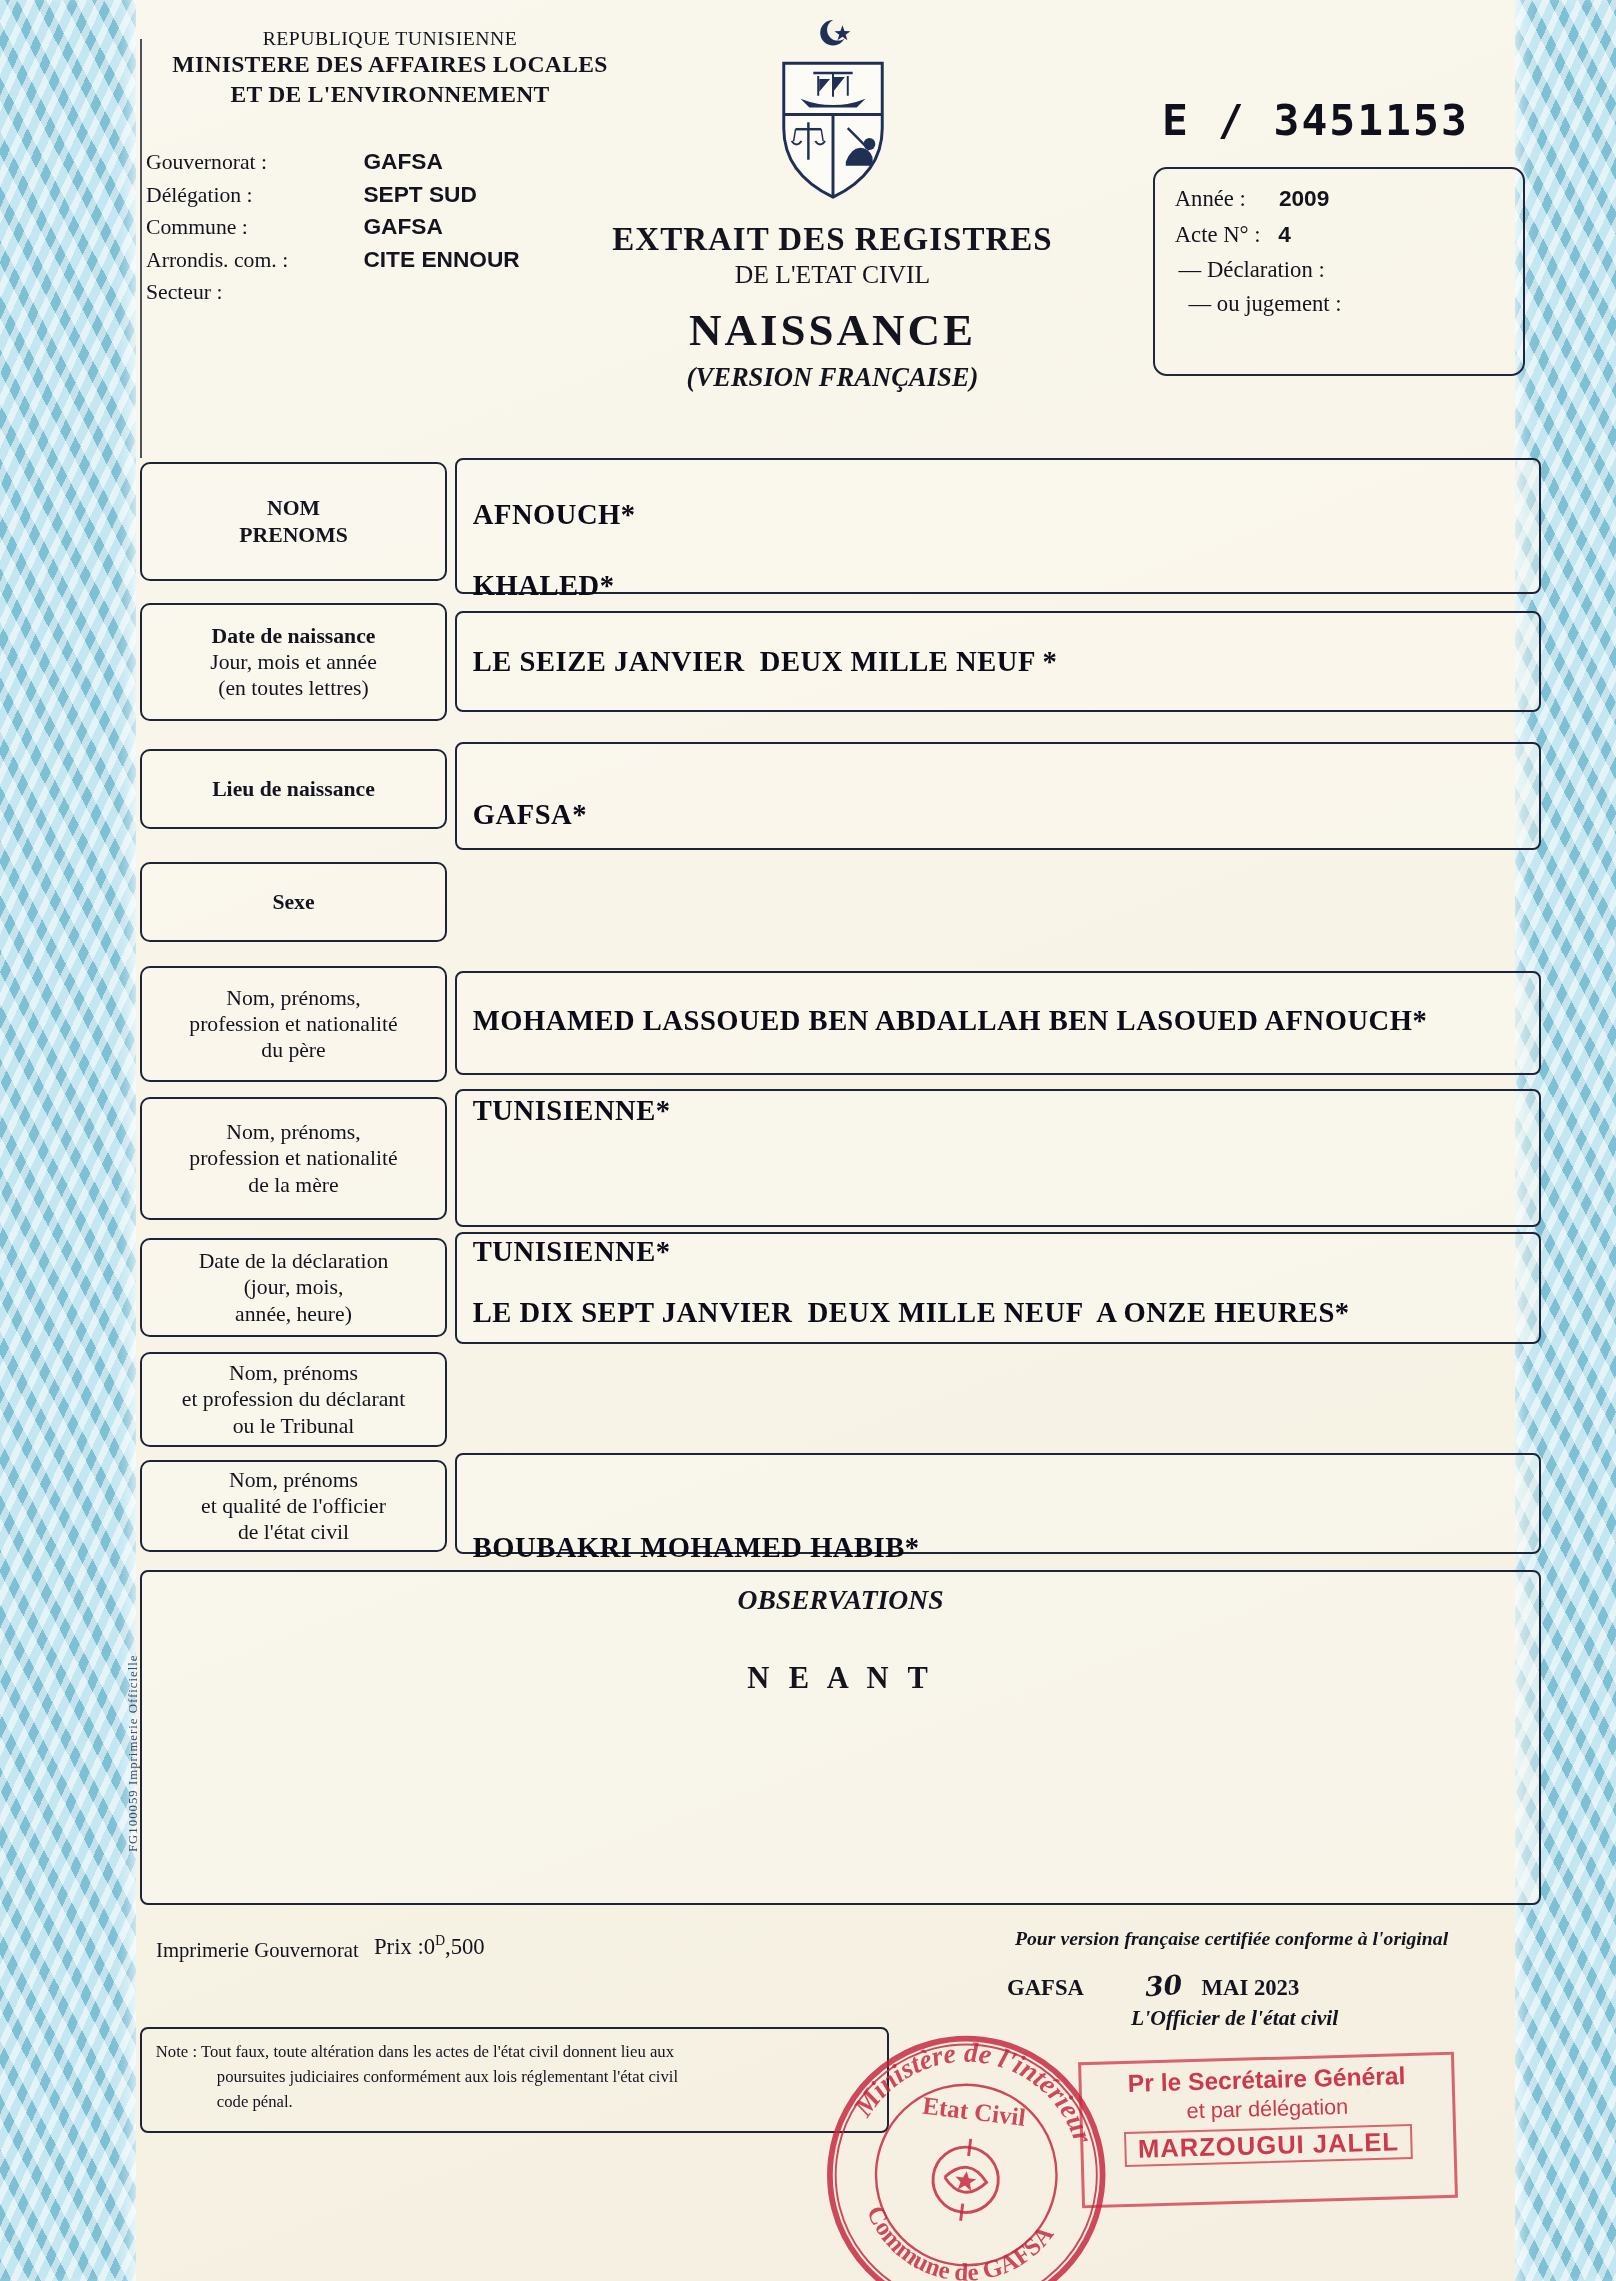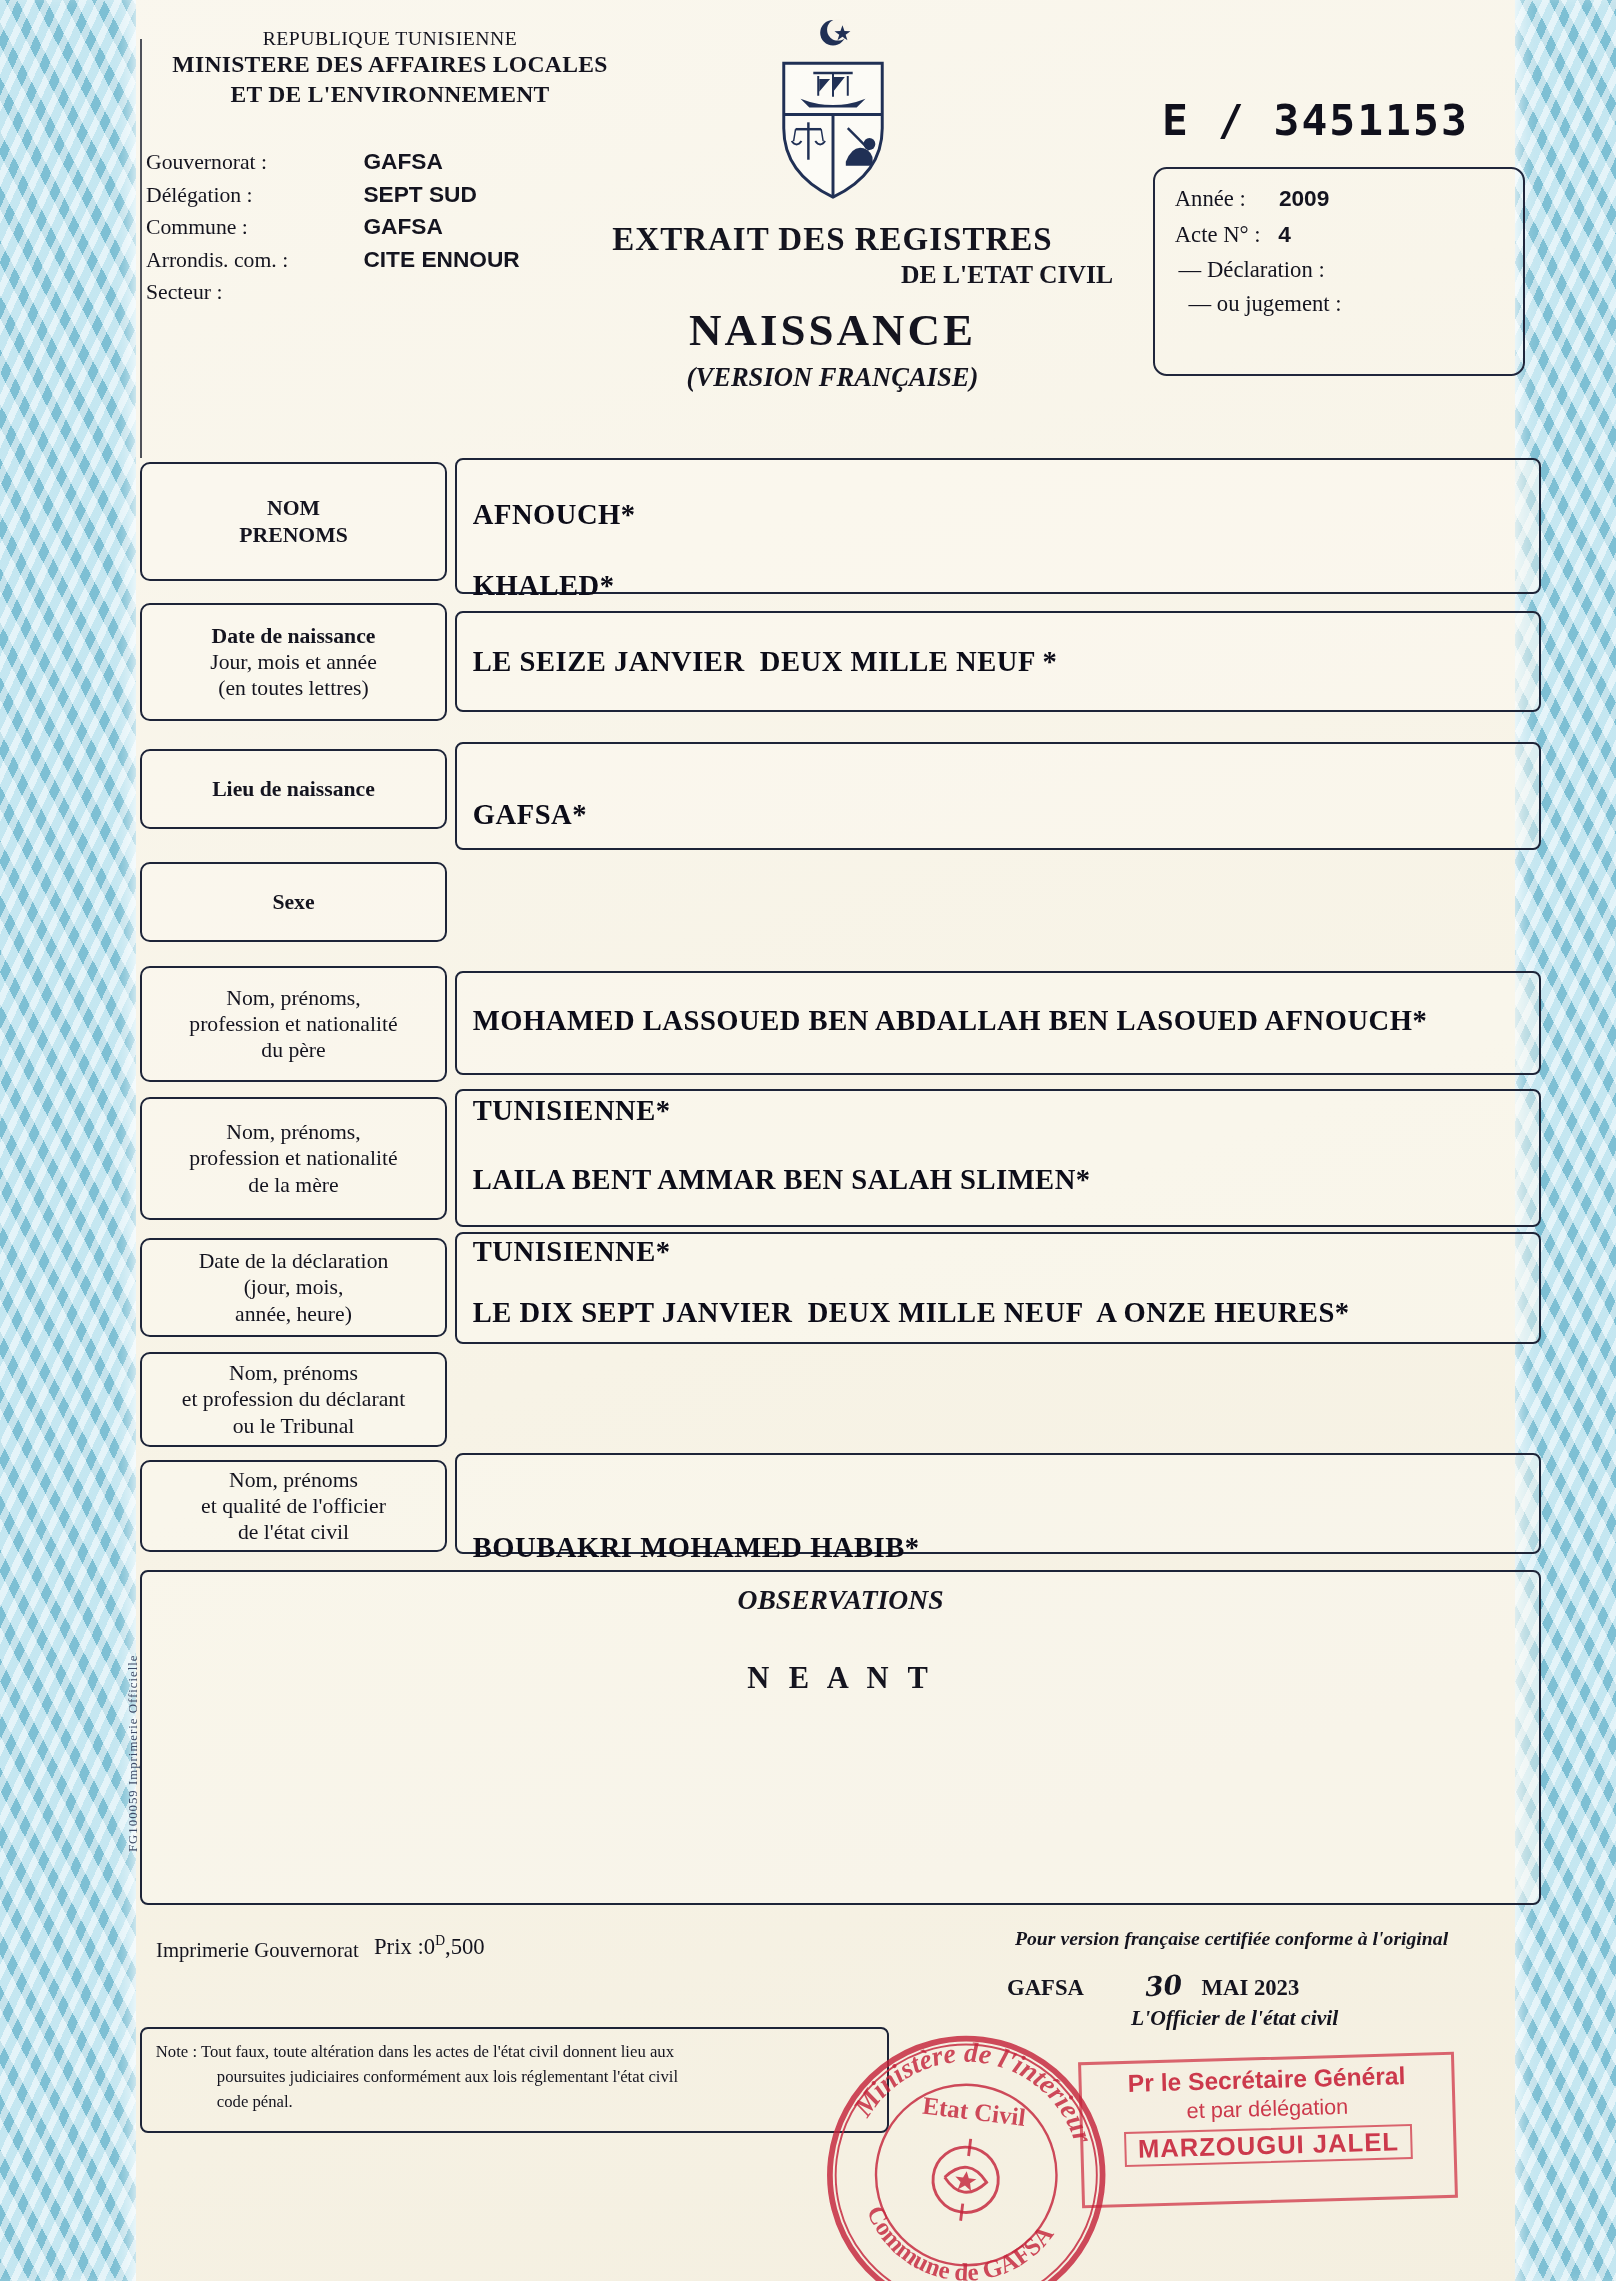--- a/index.html
+++ b/index.html
@@ -28,21 +28,21 @@
   .hdr-rep{font-size:19.7px;letter-spacing:0.5px;}
   .hdr-min{font-size:23.6px;font-weight:bold;letter-spacing:0.3px;}
 
   .admin{left:146px;top:148px;font-size:21.7px;}
   .admin-row{height:32.5px;white-space:nowrap;}
   .admin-label{display:inline-block;width:212px;}
   .admin-value{font-family:"Liberation Sans",sans-serif;font-weight:bold;font-size:22.7px;}
 
   .titles{left:552px;top:221px;width:561px;text-align:center;}
   .t1{font-size:33px;font-weight:bold;letter-spacing:1px;}
-  .t2{font-size:25.6px;font-weight:bold;margin-top:2px;text-align:right;}
+  .t2{font-size:25.6px;font-weight:normal;margin-top:2px;}
   .t3{font-size:45px;font-weight:bold;letter-spacing:3px;margin-top:13.8px;}
   .t4{font-size:26.6px;font-weight:bold;font-style:italic;margin-top:5.9px;}
 
   .serial{left:1162px;top:95px;font-family:"DejaVu Sans Mono",monospace;font-weight:bold;
     font-size:43px;letter-spacing:2px;color:#10101c;}
 
   .acte-box{left:1153px;top:167px;width:372px;height:209px;border:2.5px solid #20263c;
     border-radius:13.8px;padding:15.8px 19.7px;box-sizing:border-box;font-size:22.7px;}
   .acte-row{margin-bottom:8.9px;white-space:nowrap;}
   .acte-val{font-family:"Liberation Sans",sans-serif;font-weight:bold;margin-left:33px;}
@@ -219,21 +219,20 @@
     <span class="value-line" style="top:31.5px;">MOHAMED LASSOUED BEN ABDALLAH BEN LASOUED AFNOUCH*</span>
   </div>
 
   <div class="label-box abs" style="left:140px;top:1097px;width:307px;height:123px;">
     <span>Nom, prénoms,</span>
     <span>profession et nationalité</span>
     <span>de la mère</span>
   </div>
   <div class="value-box abs" style="left:455px;top:1089px;width:1086px;height:138px;">
     <span class="value-line" style="top:3.9px;">TUNISIENNE*</span>
-    <span class="value-line" style="top:73px;">LAILA BENT AMMAR BEN SALAH SLIMEN*</span>
   </div>
 
   <div class="label-box abs" style="left:140px;top:1238px;width:307px;height:99px;">
     <span>Date de la déclaration</span>
     <span>(jour, mois,</span>
     <span>année, heure)</span>
   </div>
   <div class="value-box abs" style="left:455px;top:1232px;width:1086px;height:112px;">
     <span class="value-line" style="top:2px;">TUNISIENNE*</span>
     <span class="value-line" style="top:63px;">LE DIX SEPT JANVIER  DEUX MILLE NEUF  A ONZE HEURES*</span>

